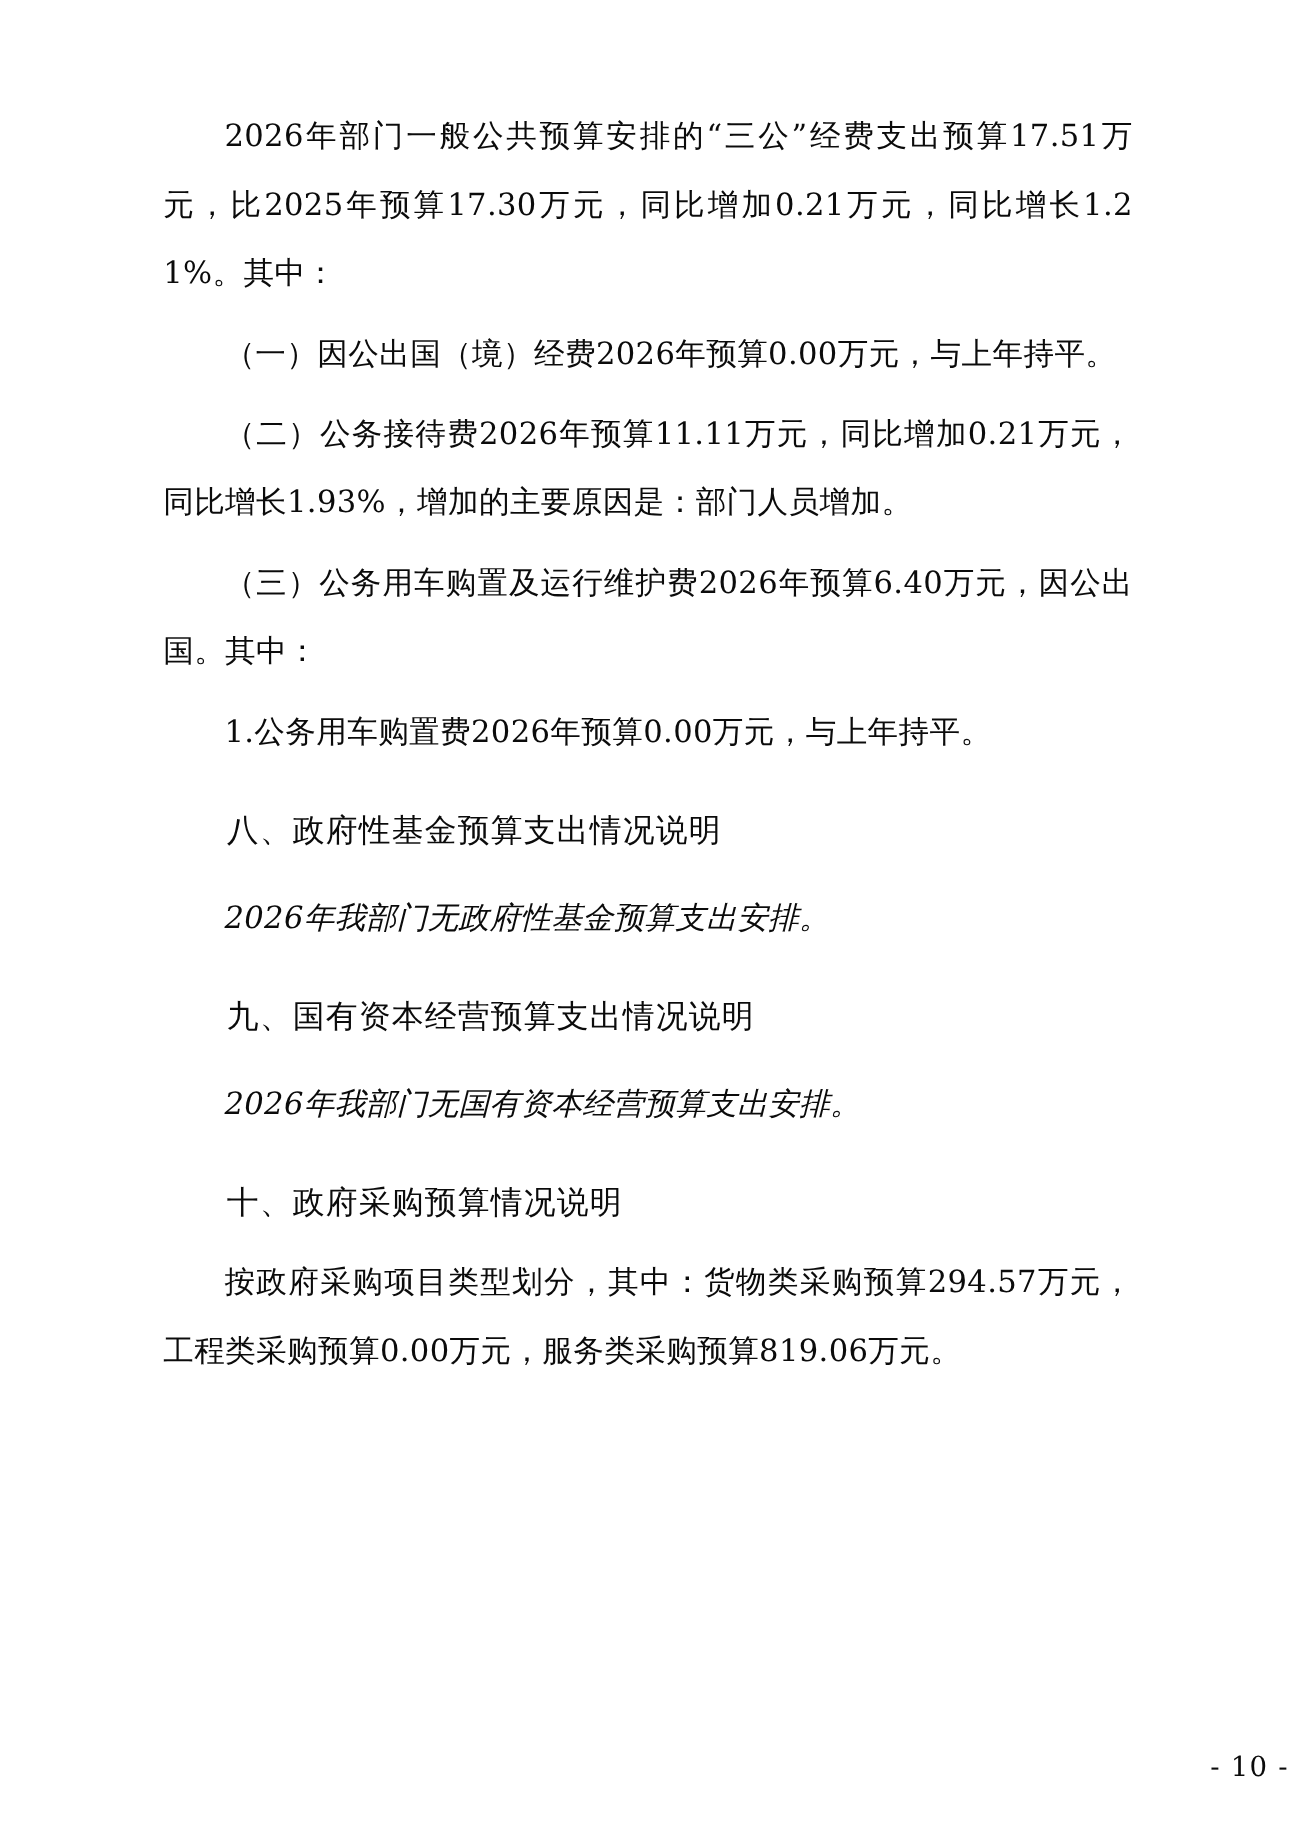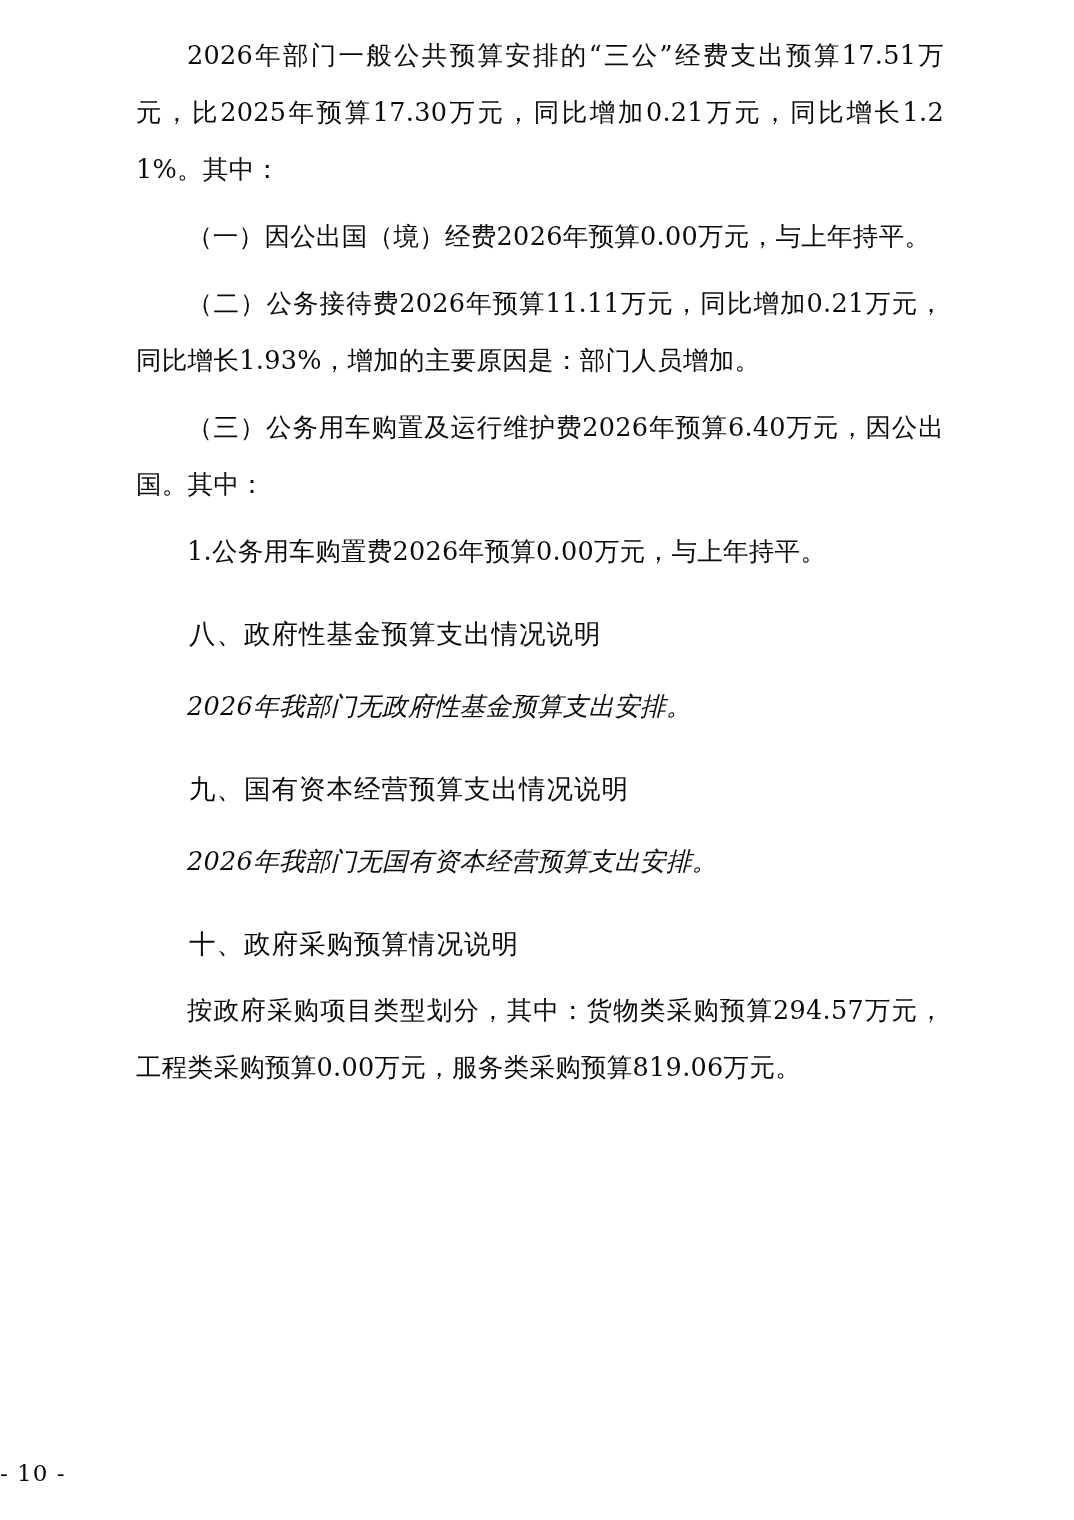--- a/index.html
+++ b/index.html
@@ -12,21 +12,21 @@
     height: 1520px;
     font-family: "DejaVu Serif", "Liberation Serif", serif;
     color: #0b0b0b;
     position: relative;
     overflow: hidden;
   }
   .page {
     box-sizing: border-box;
     width: 1074px;
     height: 1520px;
-    padding: 27px 130px 0 136px;
+    padding: 86px 130px 0 136px;
     position: relative;
   }
   .para {
     font-size: 25.5px;
     line-height: 57px;
     text-align: justify;
     text-justify: inter-ideograph;
     text-indent: 2em;
     margin: 0;
     letter-spacing: 0.3px;
@@ -42,21 +42,21 @@
     letter-spacing: 1px;
   }
   .gap-before-heading { margin-top: 26px; }
   .gap-after-heading { margin-top: 16px; font-style: italic; }
   .gap-small { margin-top: 10px; }
   .footer {
     position: absolute;
     left: 0;
     right: 0;
     bottom: 34px;
-    text-align: left;
+    text-align: right;
     font-size: 23px;
     font-family: "DejaVu Serif", "Liberation Serif", serif;
     letter-spacing: 1px;
   }
 </style>
 </head>
 <body>
 
 <div class="page">
 

